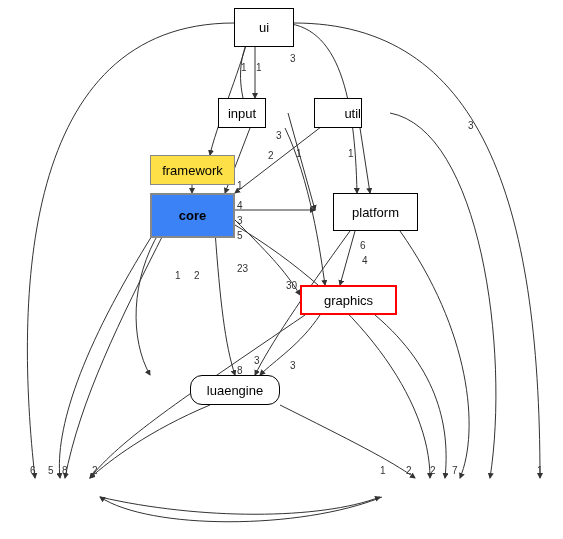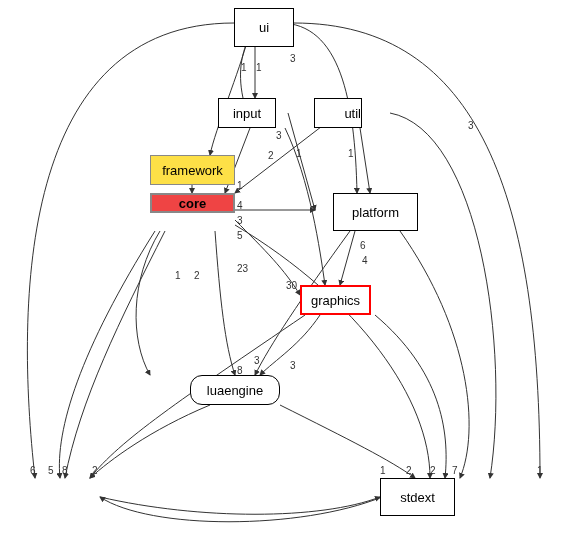--- a/index.html
+++ b/index.html
@@ -32,46 +32,46 @@
       justify-content: center;
       text-align: center;
       font-size: 13px;
     }
     .node-ui {
       left: 234px; top: 8px;
       width: 60px; height: 39px;
     }
     .node-input {
       left: 218px; top: 98px;
-      width: 58px; height: 30px;
+      width: 48px; height: 30px;
     }
     .node-util {
       left: 314px; top: 98px;
       width: 48px; height: 30px; justify-content: flex-end;
     }
     .node-framework {
       left: 150px; top: 155px;
       width: 85px; height: 30px;
       background: #fde047;
       border: 1px solid #888;
     }
     .node-core {
       left: 150px; top: 193px;
-      width: 85px; height: 20px;
-      background: #ef4444;
+      width: 85px; height: 45px;
+      background: #3b82f6;
       border: 2px solid #888;
       font-weight: bold;
     }
     .node-platform {
       left: 333px; top: 193px;
       width: 85px; height: 38px;
     }
     .node-graphics {
       left: 300px; top: 285px;
-      width: 71px; height: 30px;
+      width: 97px; height: 30px;
       border: 2px solid #f00;
     }
     .node-luaengine {
       left: 190px; top: 375px;
       width: 90px; height: 30px; border-radius: 12px;
     }
     .node-otml {
       left: 30px; top: 478px;
       width: 70px; height: 38px;
     }
@@ -206,16 +206,13 @@
   </div>
   <div class="node node-platform">
     <span>platform</span>
   </div>
   <div class="node node-graphics">
     <span>graphics</span>
   </div>
   <div class="node node-luaengine">
     <span>luaengine</span>
   </div>
-  <div class="node node-stdext">
-    <span>stdext</span>
-  </div>
 </div>
 
 </body></html>

